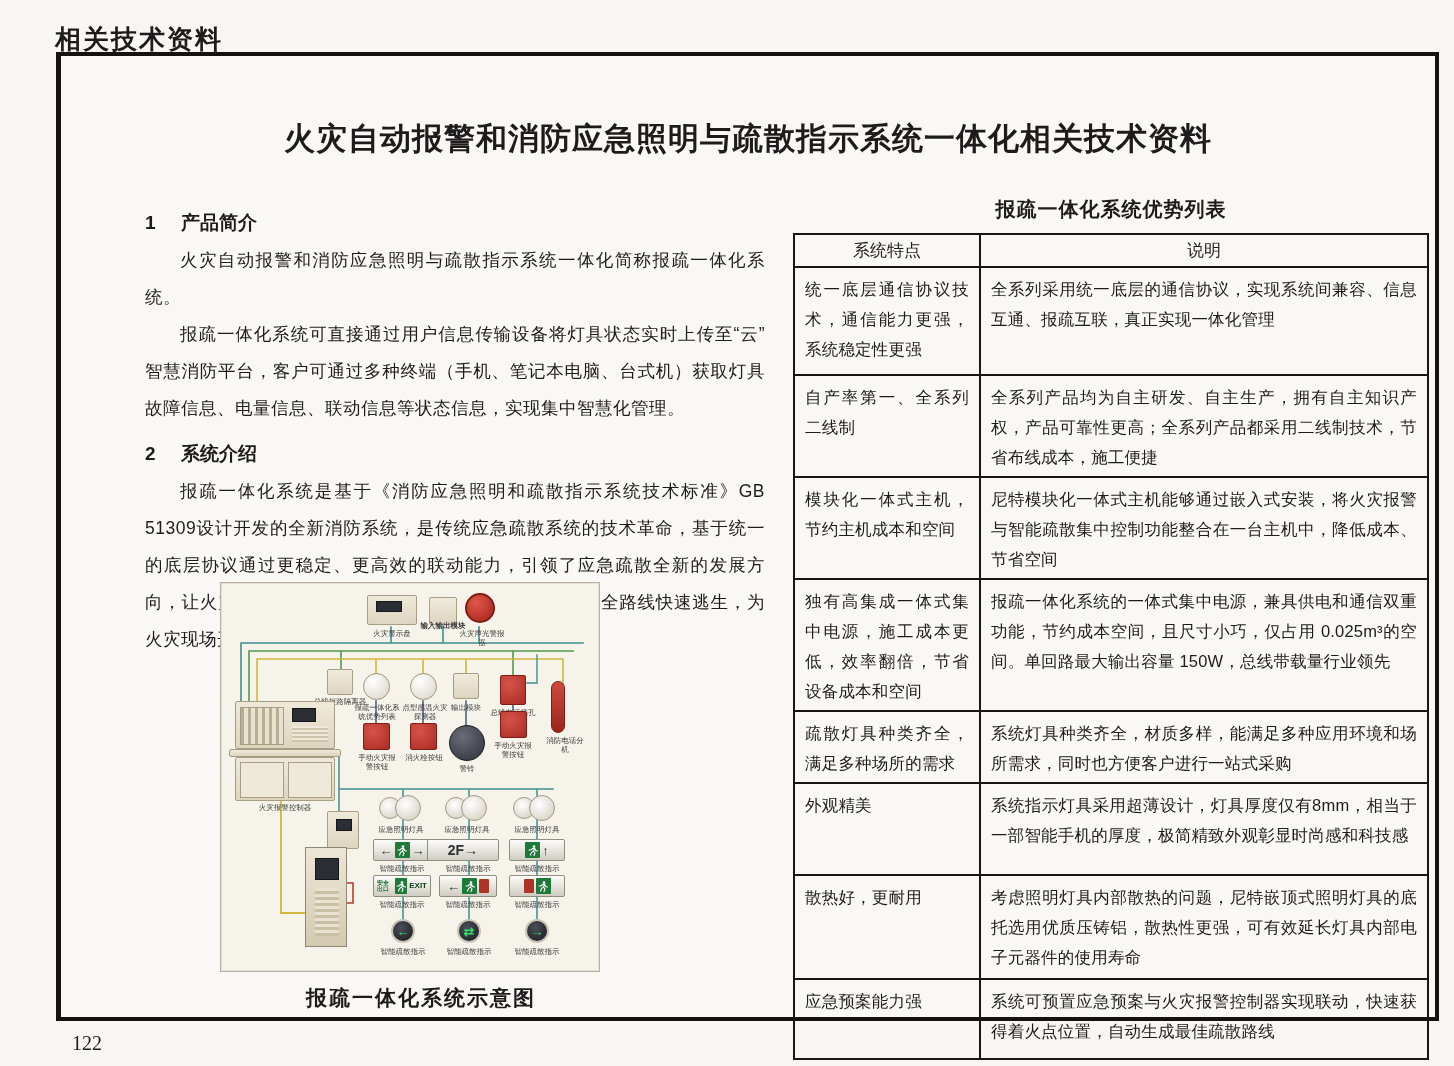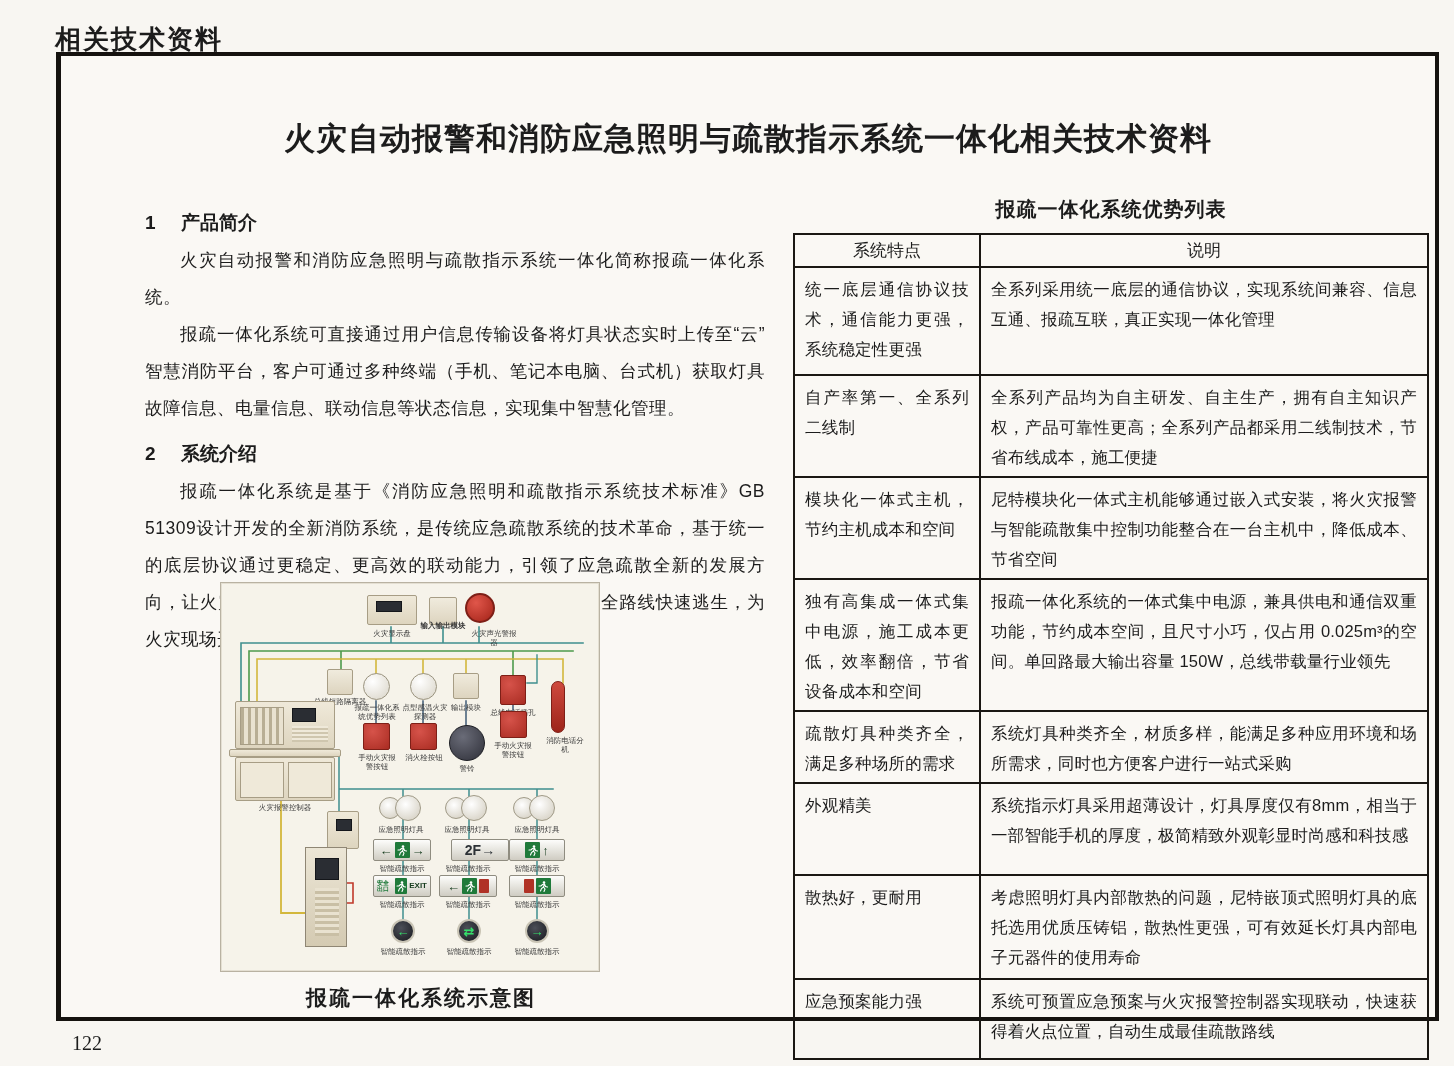--- a/index.html
+++ b/index.html
@@ -100,21 +100,21 @@
 
       <div class="dev panelbox" style="left:146px;top:12px;width:50px;height:30px;">
         <div class="screen" style="position:absolute;left:8px;top:5px;width:26px;height:11px;"></div>
       </div>
       <div class="dlabel" style="left:140px;top:46px;width:62px;">火灾显示盘</div>
 
       <div class="dev modbox" style="left:208px;top:14px;width:28px;height:28px;"></div>
       <div class="dlabel" style="left:192px;top:38px;width:60px;font-weight:bold;">输入输出模块</div>
 
       <div class="dev alarm-red" style="left:244px;top:10px;width:30px;height:30px;"></div>
-      <div class="dlabel" style="left:248px;top:46px;width:50px;">火灾声光警报器</div>
+      <div class="dlabel" style="left:236px;top:46px;width:50px;">火灾声光警报器</div>
 
       <div class="dev modbox" style="left:106px;top:86px;width:26px;height:26px;"></div>
       <div class="dlabel" style="left:88px;top:114px;width:62px;">总线短路隔离器</div>
 
       <div class="dev detector" style="left:142px;top:90px;width:27px;height:27px;"></div>
       <div class="dlabel" style="left:130px;top:120px;width:52px;">报疏一体化系统优势列表</div>
 
       <div class="dev detector" style="left:189px;top:90px;width:27px;height:27px;"></div>
       <div class="dlabel" style="left:178px;top:120px;width:52px;">点型感温火灾探测器</div>
 
@@ -173,21 +173,21 @@
         <span class="arrow">←</span>
         <span class="manbox">
             <svg viewBox="0 0 24 24">
               <circle cx="14" cy="4" r="2.6" fill="#fff"></circle>
               <path d="M11 8 L15 7 L17 12 L21 13 M15 7 L13 13 L16 17 L14 22 M13 13 L9 16 L7 21 M11 8 L8 11 L4 11" stroke="#fff" stroke-width="2.2" fill="none" stroke-linecap="round"></path>
             </svg>
           </span>
         <span class="arrow">→</span>
       </div>
       <div class="dlabel" style="left:152px;top:281px;width:58px;">智能疏散指示</div>
-      <div class="sign" style="left:230px;top:256px;width:58px;">
+      <div class="sign" style="left:206px;top:256px;width:72px;">
         <span class="floor-txt">2F→</span>
       </div>
       <div class="dlabel" style="left:218px;top:281px;width:58px;">智能疏散指示</div>
       <div class="sign" style="left:288px;top:256px;width:56px;">
         <span class="manbox">
             <svg viewBox="0 0 24 24">
               <circle cx="14" cy="4" r="2.6" fill="#fff"></circle>
               <path d="M11 8 L15 7 L17 12 L21 13 M15 7 L13 13 L16 17 L14 22 M13 13 L9 16 L7 21 M11 8 L8 11 L4 11" stroke="#fff" stroke-width="2.2" fill="none" stroke-linecap="round"></path>
             </svg>
           </span>

